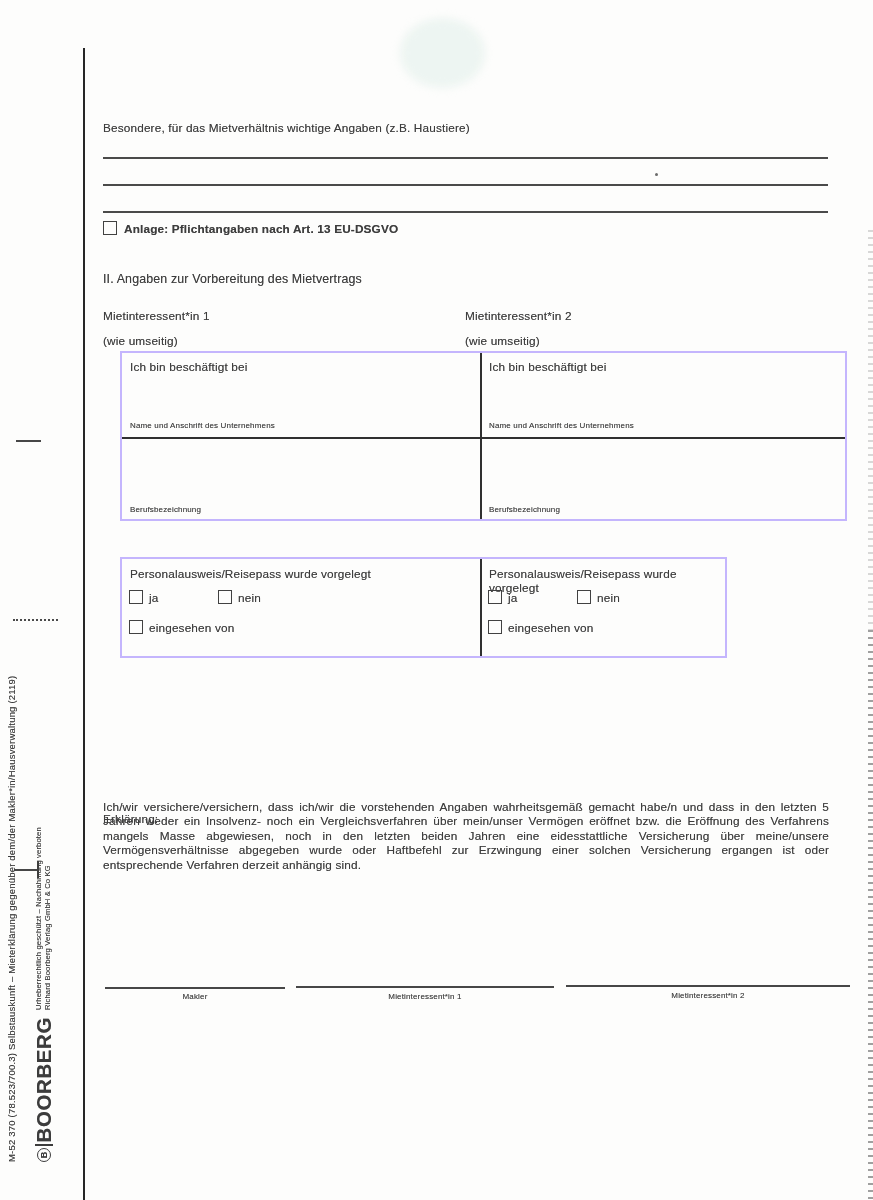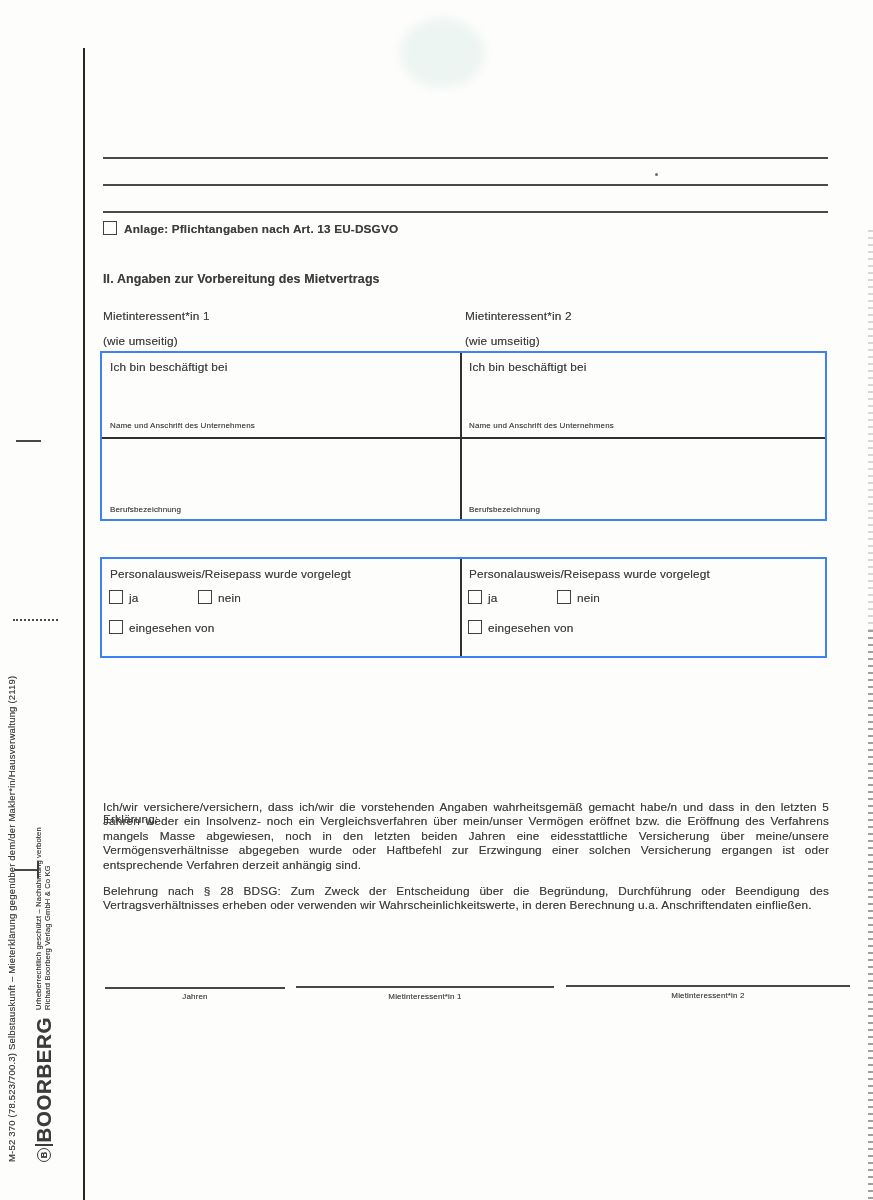--- a/index.html
+++ b/index.html
@@ -12,21 +12,21 @@
   .abs { position:absolute; }
   .scan { text-shadow:0 0 0.6px rgba(85,85,85,0.65); letter-spacing:0.15px; }
   .body-text { font-size:11.8px; line-height:14.4px; }
   .rule { position:absolute; height:2px; background:#474747; }
   .thin-rule { position:absolute; height:1.6px; background:#4a4a4a; }
   .cbx {
     position:absolute; width:14px; height:14px;
     border:1.7px solid #414141; background:transparent; box-sizing:border-box;
   }
   .frame {
-    position:absolute; border:2px solid #3b82f6; box-sizing:border-box; background:transparent;
+    position:absolute; border:2px solid #c4b5fd; box-sizing:border-box; background:transparent;margin-left:20px;
   }
   .caption { font-size:8px; color:#474747; }
   .sig-label { font-size:8px; color:#474747; text-align:center; }
   .para { position:absolute; text-align:justify; }
   
   .sidebar-rot {
     position:absolute; left:6px; top:1162px; width:484px; height:76px;
     transform:rotate(-90deg); transform-origin:0 0;
     color:#3c3c3c;
   }
@@ -63,28 +63,29 @@
   <div class="edge-line" style="left:83px; top:48px; height:1152px;"></div>
   <div class="perf" style="top:230px; height:400px; opacity:0.28;"></div>
   <div class="perf" style="top:630px; height:570px; opacity:0.7;"></div>
 
   <div class="rule" style="left:16px; top:440px; width:25px; height:2px;"></div>
   <div class="abs" style="left:13px; top:619px; width:45px; border-top:2px dotted #4a4a4a;"></div>
   <div class="rule" style="left:14px; top:869px; width:24px; height:2px;"></div>
   <div class="fold-tick-v" style="left:37px; top:861px; height:17px;"></div>
   <div class="speck" style="left:655px; top:173px;"></div>
 
+  <div class="abs scan body-text" style="left:103px; top:121px; width:700px;">Besondere, für das Mietverhältnis wichtige Angaben (z.B. Haustiere)</div>
   <div class="thin-rule" style="left:103px; top:157px; width:725px;"></div>
   <div class="thin-rule" style="left:103px; top:184px; width:725px;"></div>
   <div class="thin-rule" style="left:103px; top:211px; width:725px;"></div>
 
   <div class="cbx" style="left:103px; top:221px;"></div>
   <div class="abs scan body-text" style="left:124px; top:222px;font-weight:bold;">Anlage: Pflichtangaben nach Art. 13 EU-DSGVO</div>
 
-  <div class="abs scan" style="left:103px; top:272px; font-size:12.4px; font-weight:bold;">II. Angaben zur Vorbereitung des Mietvertrags</div>
+  <div class="abs scan" style="left:103px; top:272px; font-size:12.4px; font-weight:normal;">II. Angaben zur Vorbereitung des Mietvertrags</div>
 
   <div class="abs scan body-text" style="left:103px; top:309px;">Mietinteressent*in 1</div>
   <div class="abs scan body-text" style="left:465px; top:309px;">Mietinteressent*in 2</div>
   <div class="abs scan body-text" style="left:103px; top:334px;">(wie umseitig)</div>
   <div class="abs scan body-text" style="left:465px; top:334px;">(wie umseitig)</div>
 
   <div class="frame" style="left:100px; top:351px; width:727px; height:170px;">
     <div class="abs" style="left:358px; top:0; width:2px; height:166px; background:#303030;"></div>
     <div class="abs" style="left:0; top:84px; width:723px; height:2px; background:#303030;"></div>
 
@@ -94,21 +95,21 @@
     <div class="abs scan caption" style="left:8px; top:68px;">Name und Anschrift des Unternehmens</div>
     <div class="abs scan caption" style="left:367px; top:68px;">Name und Anschrift des Unternehmens</div>
 
     <div class="abs" style="left:0; top:86px; width:356px; height:80px;"></div>
     <div class="abs" style="left:360px; top:86px; width:363px; height:80px;"></div>
 
     <div class="abs scan caption" style="left:8px; top:152px;">Berufsbezeichnung</div>
     <div class="abs scan caption" style="left:367px; top:152px;">Berufsbezeichnung</div>
   </div>
 
-  <div class="frame" style="left:100px; top:557px; width:727px; height:101px;">
+  <div class="frame" style="left:100px; top:557px; width:607px; height:101px;">
     <div class="abs" style="left:358px; top:0; width:2px; height:97px; background:#303030;"></div>
 
     <div class="abs scan body-text" style="left:8px; top:8px;">Personalausweis/Reisepass wurde vorgelegt</div>
     <div class="cbx" style="left:7px; top:31px;"></div>
     <div class="abs scan body-text" style="left:27px; top:32px;">ja</div>
     <div class="cbx" style="left:96px; top:31px;"></div>
     <div class="abs scan body-text" style="left:116px; top:32px;">nein</div>
     <div class="cbx" style="left:7px; top:61px;"></div>
     <div class="abs scan body-text" style="left:27px; top:62px;">eingesehen von</div>
 
@@ -117,26 +118,25 @@
     <div class="abs scan body-text" style="left:386px; top:32px;">ja</div>
     <div class="cbx" style="left:455px; top:31px;"></div>
     <div class="abs scan body-text" style="left:475px; top:32px;">nein</div>
     <div class="cbx" style="left:366px; top:61px;"></div>
     <div class="abs scan body-text" style="left:386px; top:62px;">eingesehen von</div>
   </div>
 
   <div class="abs scan body-text" style="left:103px; top:812px;">Erklärung:</div>
   <div class="para scan body-text" style="left:103px; top:800px; width:726px;">Ich/wir versichere/versichern, dass ich/wir die vorstehenden Angaben wahrheitsgemäß gemacht habe/n und dass in den letzten 5 Jahren weder ein Insolvenz- noch ein Vergleichsverfahren über mein/unser Vermögen eröffnet bzw. die Eröffnung des Verfahrens mangels Masse abgewiesen, noch in den letzten beiden Jahren eine eidesstattliche Versicherung über meine/unsere Vermögensverhältnisse abgegeben wurde oder Haftbefehl zur Erzwingung einer solchen Versicherung ergangen ist oder entsprechende Verfahren derzeit anhängig sind.</div>
 
-  <div class="para scan body-text" style="left:103px; top:884px; width:726px;">Belehrung nach § 28 BDSG: Zum Zweck der Entscheidung über die Begründung, Durchführung oder Beendigung des Vertragsverhältnisses erheben oder verwenden wir Wahrscheinlichkeitswerte, in deren Berechnung u.a. Anschriftendaten einfließen.</div>
 
   <div class="rule" style="left:105px; top:987px; width:180px;"></div>
   <div class="rule" style="left:296px; top:986px; width:258px;"></div>
   <div class="rule" style="left:566px; top:985px; width:284px;"></div>
-  <div class="abs scan sig-label" style="left:105px; top:992px; width:180px;">Jahren</div>
+  <div class="abs scan sig-label" style="left:105px; top:992px; width:180px;">Makler</div>
   <div class="abs scan sig-label" style="left:296px; top:992px; width:258px;">Mietinteressent*in 1</div>
   <div class="abs scan sig-label" style="left:566px; top:991px; width:284px;">Mietinteressent*in 2</div>
 
   <div class="sidebar-rot scan">
     <div class="order-row">M-52 370 (78.523/700.3) Selbstauskunft – Mieterklärung gegenüber dem/der Makler*in/Hausverwaltung (2119)</div>
     <div class="logo-row">
       <span class="logo-mark">
         <span class="logo-circle">B</span>
         <span class="logo-bar"></span>
         <span class="logo-word">BOORBERG</span>

